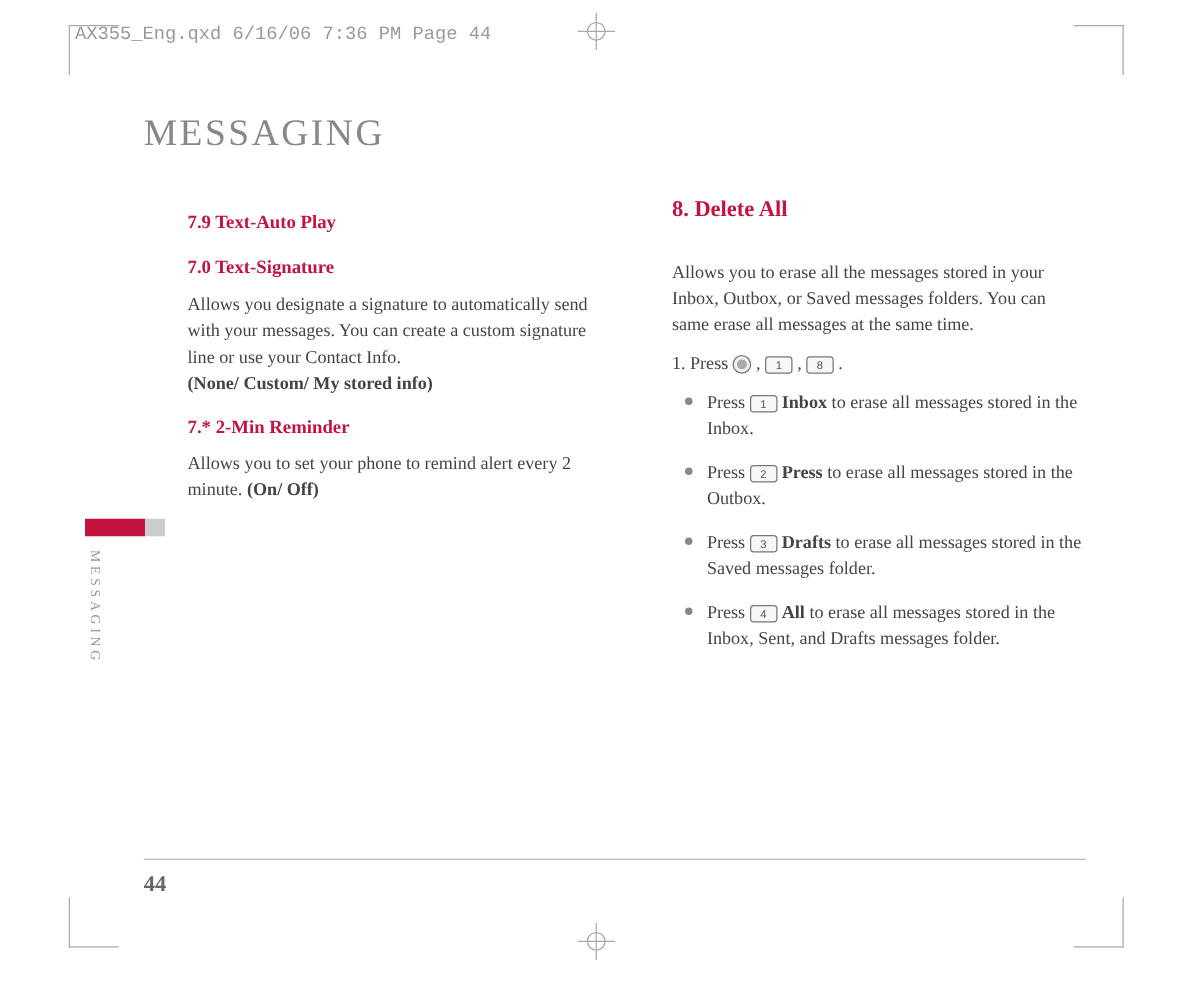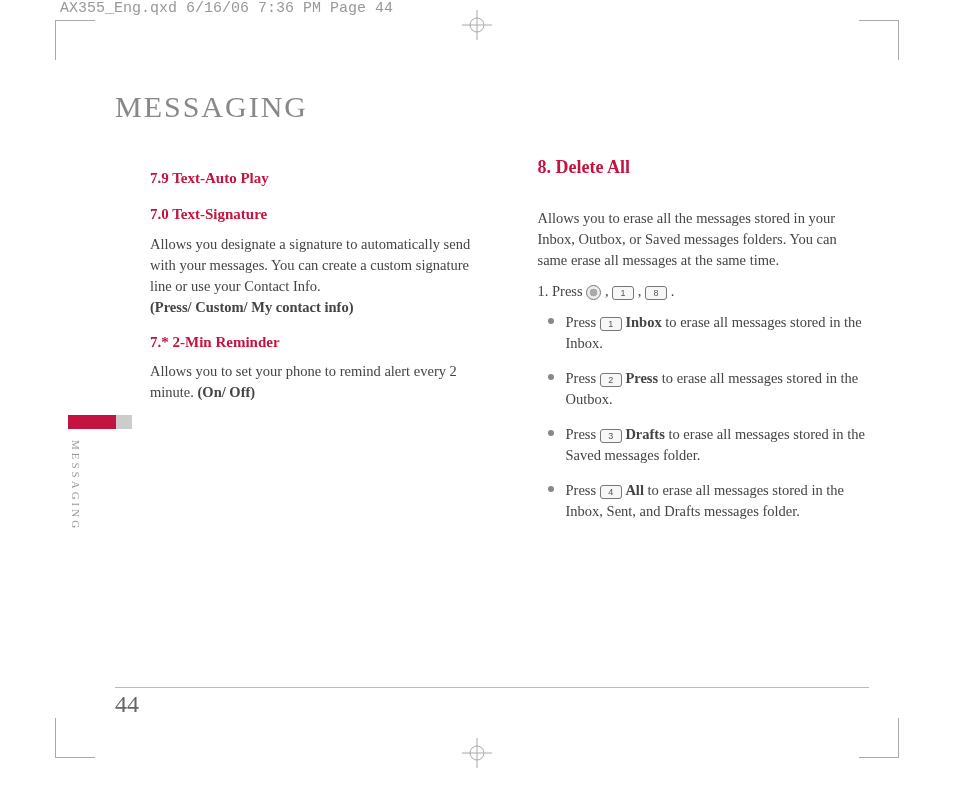--- a/index.html
+++ b/index.html
@@ -8,21 +8,21 @@
     padding: 0;
     background: #fff;
     color: #333;
     width: 954px;
     height: 793px;
     position: relative;
     box-sizing: border-box;
   }
   .crop-header {
     position: absolute;
-    top: 0;
+    top: 19px;
     left: 60px;
     font-family: 'Courier New', monospace;
     font-size: 15px;
     color: #999;
   }
   .crop-corner {
     position: absolute;
     width: 40px;
     height: 40px;
     border: 0 solid #aaa;
@@ -150,22 +150,23 @@
     left: 115px;
     right: 85px;
     bottom: 105px;
     height: 0;
     border-top: 1px solid #bbb;
   }
   .page-num {
     position: absolute;
     left: 115px;
     bottom: 75px;
-    font-size: 24px;
+    font-size: 18px;
     color: #666;
+    font-weight: bold;
   }
 </style>
 </head>
 <body>
 
 <div class="crop-header">AX355_Eng.qxd  6/16/06  7:36 PM  Page 44</div>
 
 <div class="crop-corner crop-tl"></div>
 <div class="crop-corner crop-tr"></div>
 <div class="crop-corner crop-bl"></div>
@@ -191,21 +192,21 @@
 <div class="side-tab">MESSAGING</div>
 
 <div class="page">
   <div class="main-title">MESSAGING</div>
 
   <div class="columns">
     <div class="col">
       <div class="sec-title">7.9 Text-Auto Play</div>
 
       <div class="sec-title">7.0 Text-Signature</div>
-      <p><span>Allows you designate a signature to automatically send with your messages. You can create a custom signature line or use your Contact Info.</span><br><b>(Press/ Custom/ My contact info)</b></p>
+      <p><span>Allows you designate a signature to automatically send with your messages. You can create a custom signature line or use your Contact Info.</span><br><b>(None/ Custom/ My stored info)</b></p>
 
       <div class="sec-title">7.* 2-Min Reminder</div>
       <p><span>Allows you to set your phone to remind alert every 2 minute. </span><b>(On/ Off)</b></p>
     </div>
 
     <div class="col">
       <div class="big-sec-title">8. Delete All</div>
       <p>Allows you to erase all the messages stored in your Inbox, Outbox, or Saved messages folders. You can same erase all messages at the same time.</p>
       <p>
         <span>1. Press </span>

